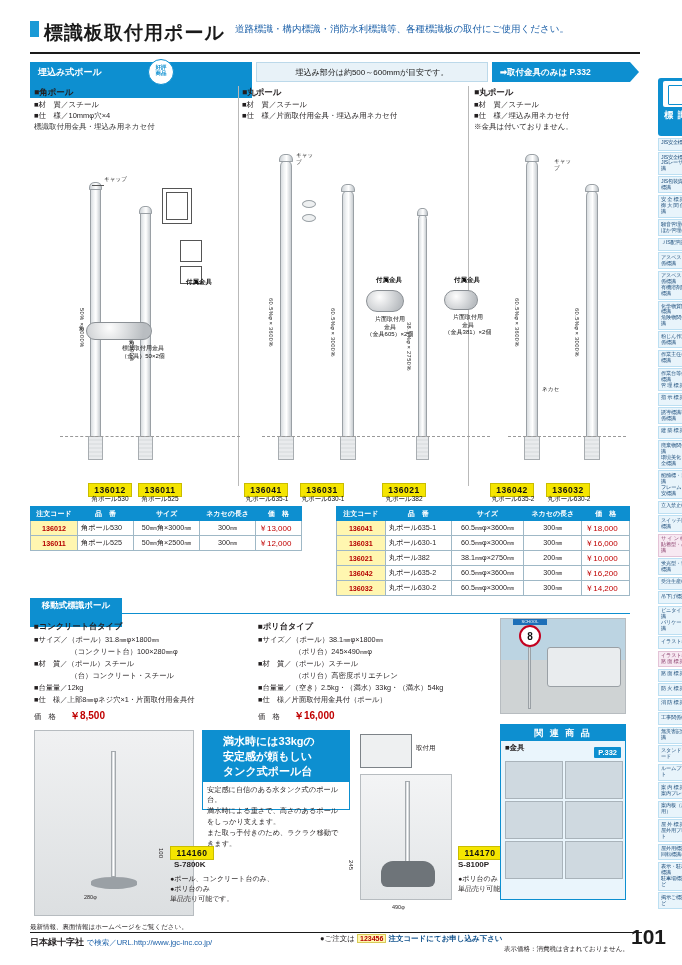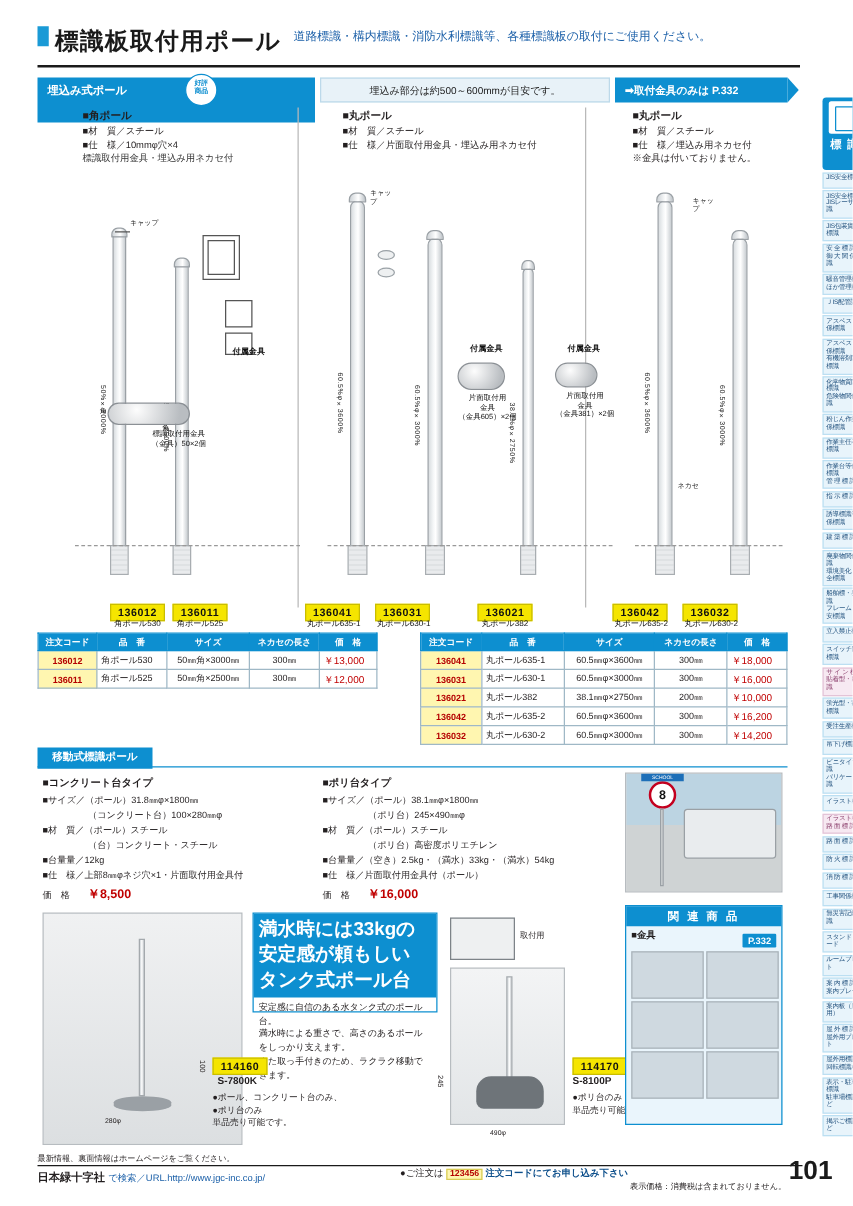--- a/index.html
+++ b/index.html
@@ -159,21 +159,20 @@
   
   .speccols {
     position: absolute;
     left: 30px; top: 86px; width: 600px; height: 58px;
   }
   .speccol {
     position: absolute;
     top: 0;
     font-size: 7.5px;
     line-height: 1.5;
-    margin-left: 32px;
   }
   .speccol .t { font-weight: bold; font-size: 8.5px; }
   .speccol .note { color: #333; }
   .col-divider {
     position: absolute;
     top: 86px;
     width: 0.5px;
     height: 400px;
     background: #b9b9b9;
   }
@@ -305,21 +304,21 @@
   table.spec td.left { text-align: left; }
 
   
   .sec2 {
     position: absolute;
     left: 30px; top: 598px; width: 600px; height: 330px;
   }
   .sec2-title {
     position: absolute;
     left: 0; top: 0;
-    width: 92px; height: 17px;
+    width: 92px; height: 29px;
     background: #0d8fd0;
     color: #fff;
     font-size: 8.5px;
     font-weight: bold;
     line-height: 15px;
     text-align: center;
   }
   .sec2-rule {
     position: absolute;
     left: 0; top: 14.5px; width: 600px;
@@ -346,24 +345,24 @@
 
   
   .notebox {
     position: absolute;
     border: 1px solid #0d8fd0;
     background: #fff;
   }
   .notebox .nb-t {
     background: #0d8fd0;
     color: #fff;
-    font-size: 15px;
+    font-size: 11px;
     font-weight: bold;
     line-height: 1.35;
-    padding: 3px 4px;
+    padding: 3px 20px;
   }
   .notebox .nb-b {
     font-size: 7.2px;
     line-height: 1.5;
     padding: 3px 4px;
   }
 
   
   .related {
     position: absolute;

